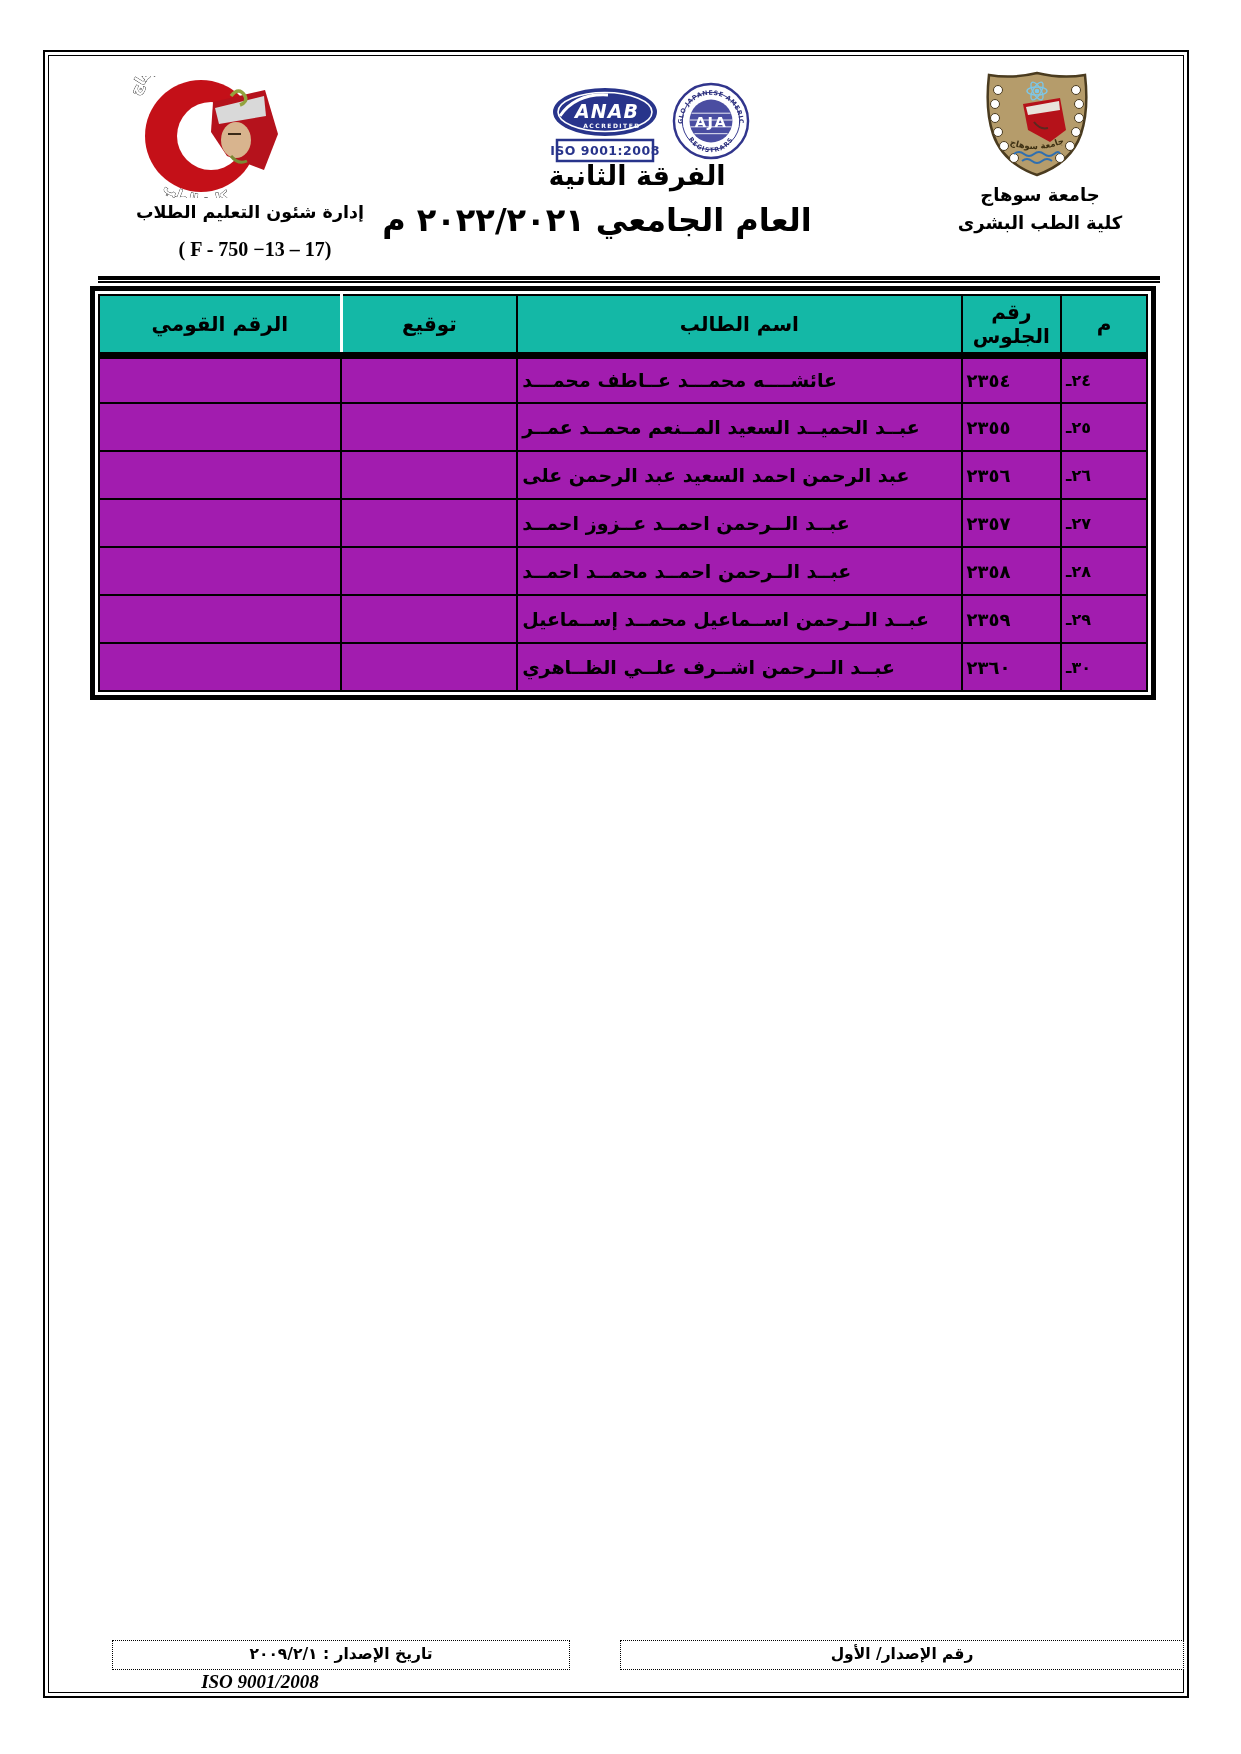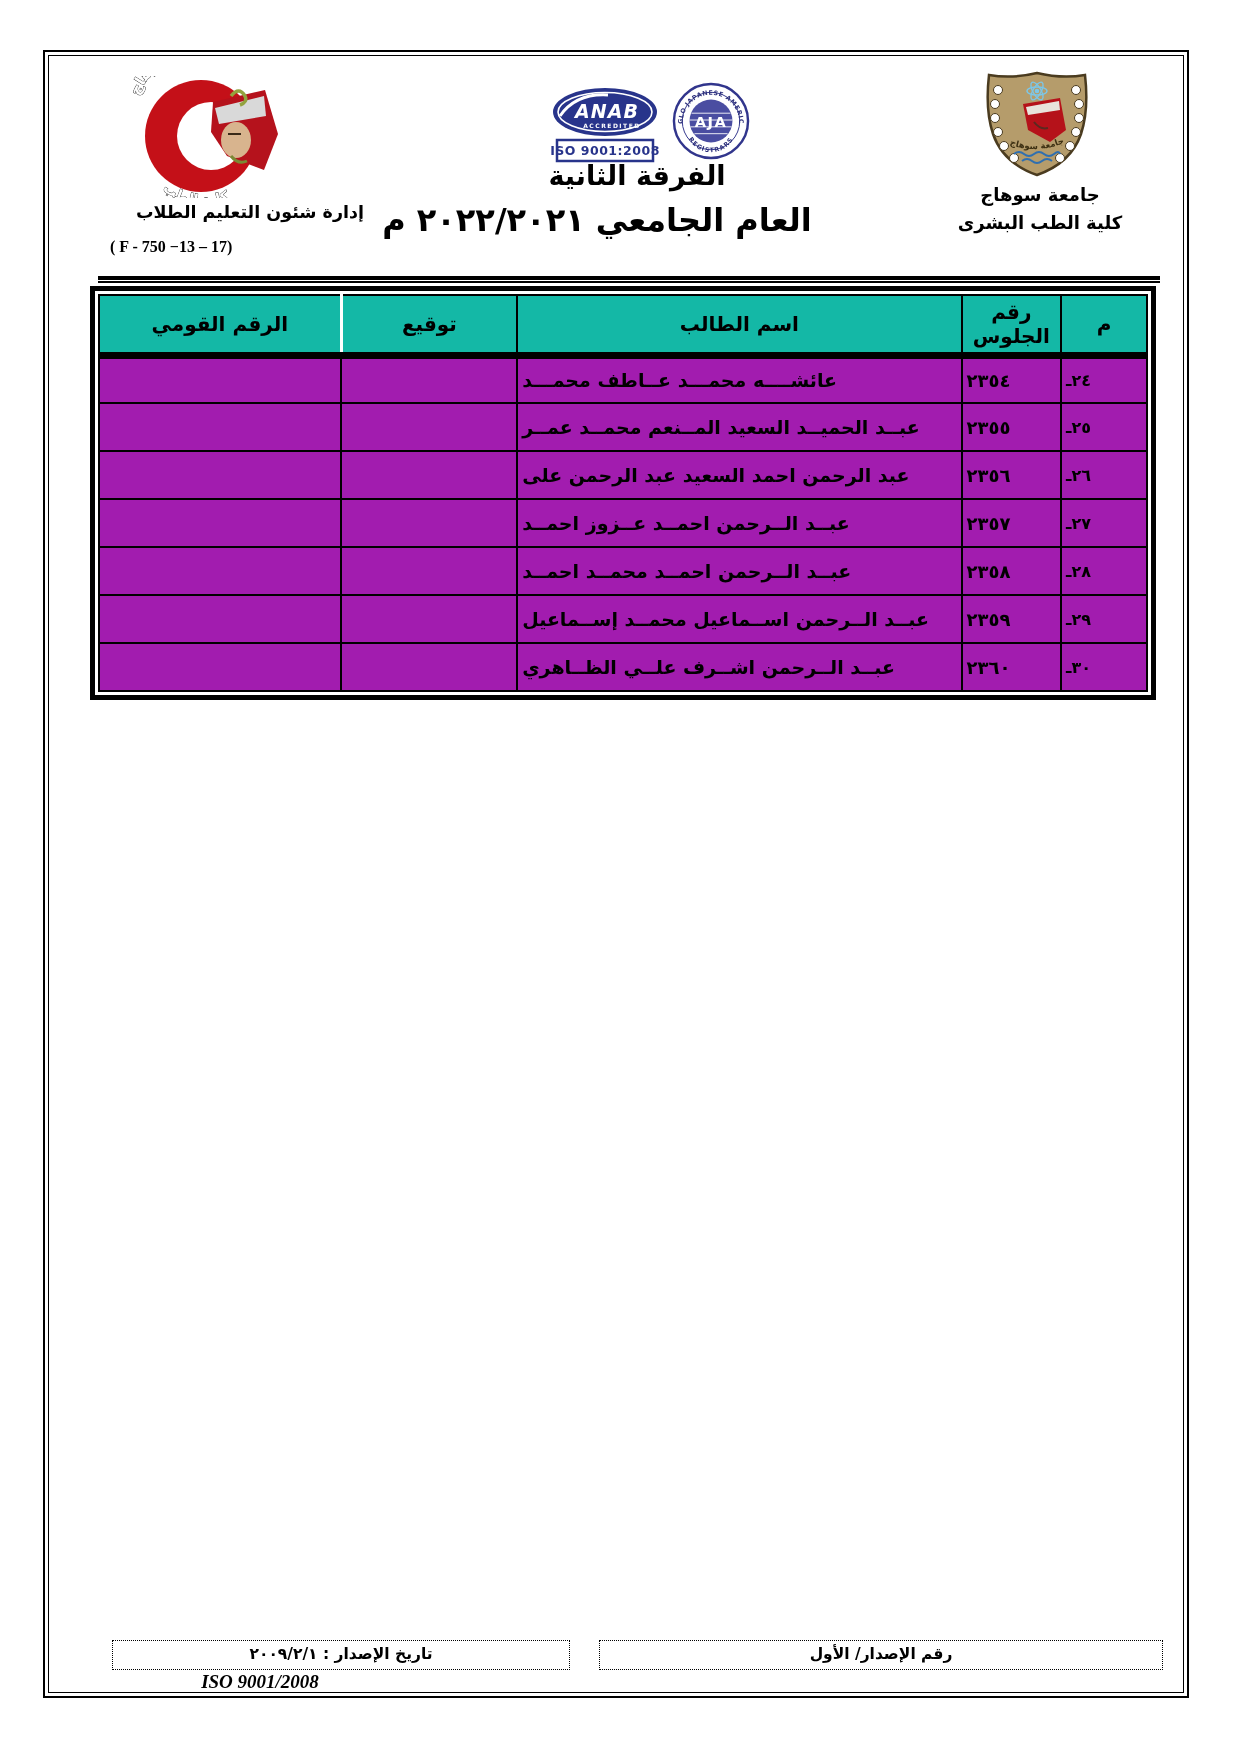--- a/index.html
+++ b/index.html
@@ -10,22 +10,22 @@
   }
   .abs { position:absolute; }
 
   
   .page-border { left:43px; top:50px; width:1146px; height:1648px; border:2px solid #000; }
   .page-border-inner { position:absolute; left:3px; top:3px; right:3px; bottom:3px; border:1px solid #000; }
 
   
   .dept { left:95px; top:202px; width:310px; text-align:center;
           font-weight:bold; font-size:17.5px; direction:rtl; }
-  .form-code { left:110px; top:238px; width:290px; direction:ltr;
-          font-family:"Liberation Serif", serif; font-weight:bold; font-size:16px; }
+  .form-code { left:110px; top:238px; width:290px; text-align:center; direction:ltr;
+          font-family:"Liberation Serif", serif; font-weight:bold; font-size:20px; }
   .grade { left:457px; top:160px; width:360px; text-align:center;
           font-weight:bold; font-size:27px; direction:rtl; }
   .year  { left:377px; top:201px; width:440px; text-align:center;
           font-weight:bold; font-size:32px; direction:rtl; }
   .univ  { left:940px; top:184px; width:200px; text-align:center;
           font-weight:bold; font-size:18px; direction:rtl; }
   .fac   { left:925px; top:212px; width:230px; text-align:center;
           font-weight:bold; font-size:18px; direction:rtl; }
 
   
@@ -48,21 +48,21 @@
   td.c-num  { font-size:16px; }
   col.w-num  { width:8.2%; }
   col.w-seat { width:9.5%; }
   col.w-name { width:42.4%; }
   col.w-sig  { width:16.8%; }
   col.w-id   { width:23.1%; }
 
   
   .f-box { top:1640px; height:30px; border:1.5px dotted #000; text-align:center;
        font-weight:bold; font-size:15.5px; line-height:27px; direction:rtl; background:#fff; }
-  .f-box-right { left:599px; width:564px; }
+  .f-box-right { left:620px; width:564px; }
   .f-box-left  { left:112px; width:458px; }
   .iso-note { left:145px; top:1671px; width:230px; text-align:center;
        font-family:"Liberation Serif", serif; font-style:italic; font-weight:bold; font-size:19px; }
 
   svg text { font-family:"DejaVu Sans", sans-serif; }
 </style>
 </head>
 <body>
 
 <div class="abs page-border">

